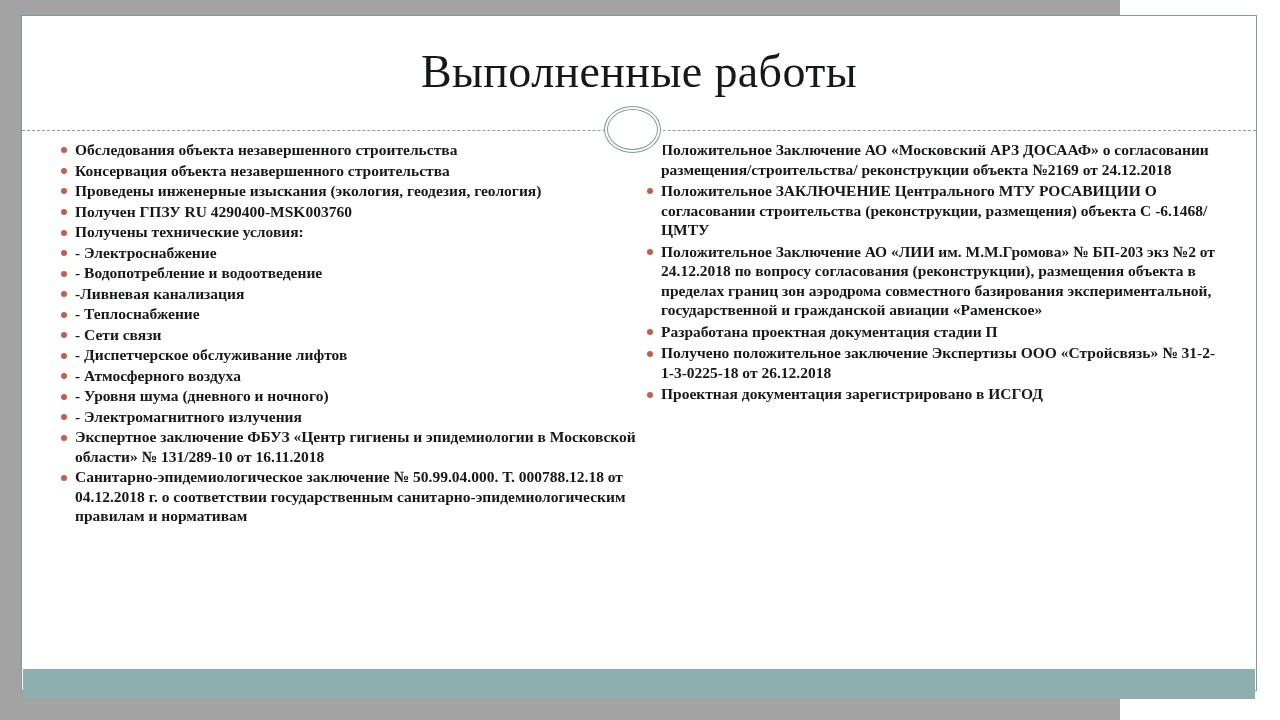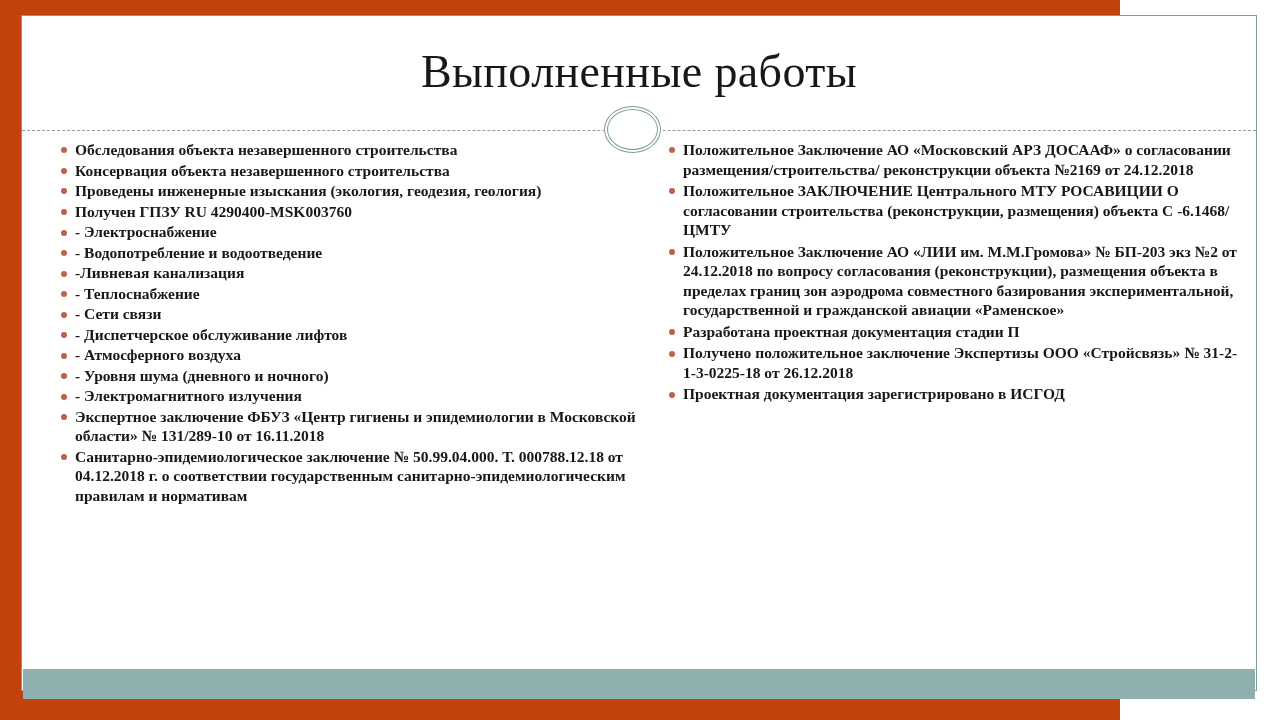--- a/index.html
+++ b/index.html
@@ -11,21 +11,21 @@
     width: 1280px;
     height: 720px;
     overflow: hidden;
     font-family: "Liberation Serif", "DejaVu Serif", serif;
   }
 
   .slide {
     position: relative;
     width: 1120px;
     height: 720px;
-    background: #c2410c;
+    background: #a3a3a3;
   }
 
   
   .slide-frame {
     position: absolute;
     left: 21px;
     top: 15px;
     width: 1236px;
     height: 676px;
     border: 1.5px solid #7f9a9a;
@@ -111,21 +111,21 @@
     top: 140px;
     width: 1236px;
     height: 520px;
     padding-left: 23px;
   }
   .col {
     position: absolute;
     top: 0;
   }
   .col-left  { left: 16px;  width: 600px; }
-  .col-right { left: 622px; width: 600px; }
+  .col-right { left: 600px; width: 600px; }
 
   ul.bullets {
     list-style: none;
     margin: 0;
     padding: 0;
   }
   ul.bullets > li {
     position: relative;
     padding-left: 38px;
     margin: 0 0 1px 0;
@@ -179,20 +179,21 @@
   </div>
 
   <div class="columns">
 
     <div class="col col-left">
       <ul class="bullets" id="left-list">
           <li class="bold">Обследования объекта незавершенного строительства</li>
           <li class="bold">Консервация объекта незавершенного строительства</li>
           <li class="bold">Проведены инженерные изыскания (экология, геодезия, геология)</li>
           <li class="bold">Получен ГПЗУ RU 4290400-MSK003760</li>
+          <li class="bold">Получены технические условия:</li>
           <li class="plain">- Электроснабжение</li>
           <li class="plain">- Водопотребление и водоотведение</li>
           <li class="plain">-Ливневая канализация</li>
           <li class="plain">- Теплоснабжение</li>
           <li class="plain">- Сети связи</li>
           <li class="plain">- Диспетчерское обслуживание лифтов</li>
           <li class="plain">- Атмосферного воздуха</li>
           <li class="plain">- Уровня шума (дневного и ночного)</li>
           <li class="plain">- Электромагнитного излучения</li>
           <li class="bold">Экспертное заключение ФБУЗ «Центр гигиены и эпидемиологии в Московской области» № 131/289-10 от 16.11.2018</li>

